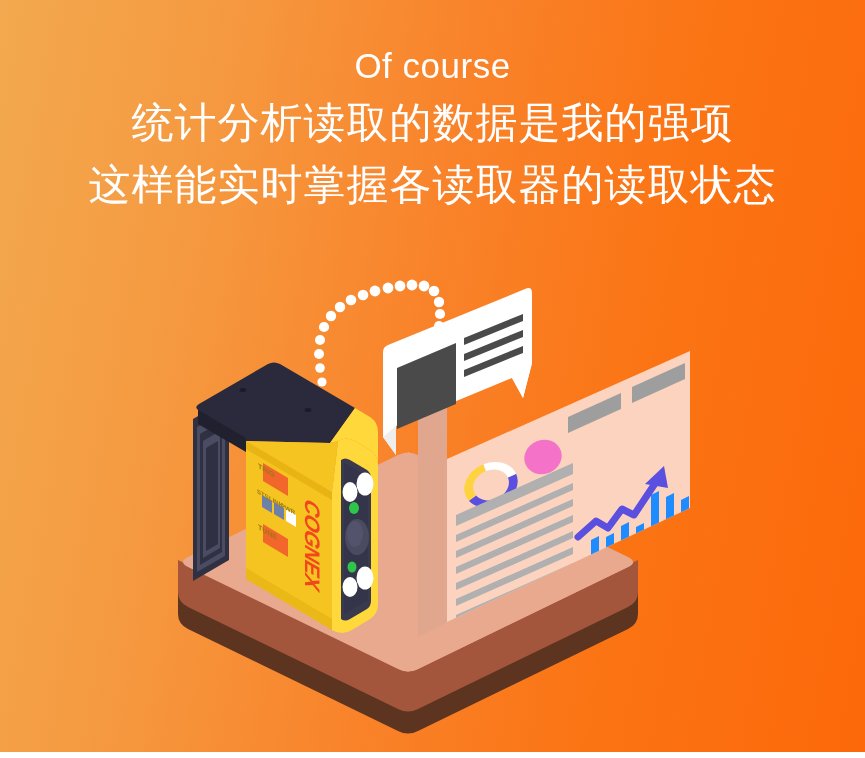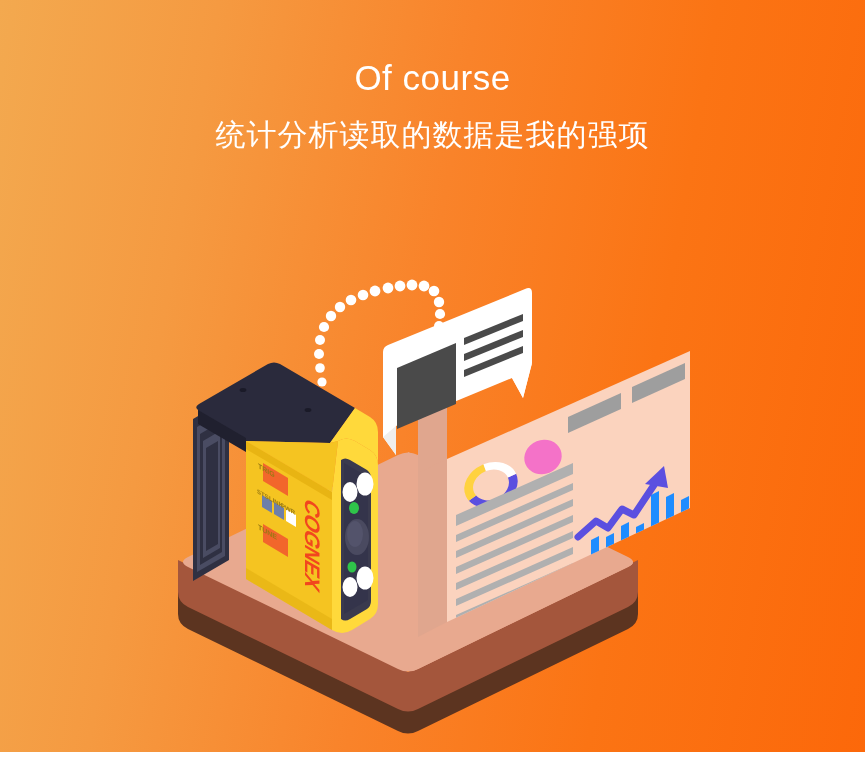--- a/index.html
+++ b/index.html
@@ -15,37 +15,37 @@
     position: relative;
     width: 865px;
     height: 758px;
     overflow: hidden;
     background: linear-gradient(100deg, #F3A94F 0%, #F59A41 22%, #F9832A 48%, #FB7414 72%, #FC680A 100%);
   }
 
   
   #headline {
     position: absolute;
-    top: 12px;
+    top: 0;
     left: 0;
     width: 865px;
     padding-top: 40px;
     text-align: center;
     color: #ffffff;
     z-index: 40;
     pointer-events: none;
   }
   .line-en {
     font-size: 35px;
     line-height: 52px;
     font-weight: 400;
     letter-spacing: 0.5px;
   }
   .line-cn {
-    font-size: 30px;
+    font-size: 42px;
     line-height: 62px;
     font-weight: 400;
     letter-spacing: 1px;
   }
 
   
   #bottom-strip {
     position: absolute;
     left: 0;
     bottom: 0;
@@ -66,20 +66,21 @@
   }
 </style>
 </head>
 <body>
 
 <div id="poster">
 
   <div id="headline">
     <div class="line-en">Of course</div>
     <div class="line-cn">统计分析读取的数据是我的强项</div>
+    <div class="line-cn">这样能实时掌握各读取器的读取状态</div>
   </div>
 
   <svg id="scene" viewBox="0 0 865 758">
 
     <defs>
       <clipPath id="clip-dash-front">
         <polygon points="447,459 690,351 690,508 447,622"></polygon>
       </clipPath>
       <clipPath id="clip-card">
         <polygon points="388,345 530,288 530,405 388,462"></polygon>

